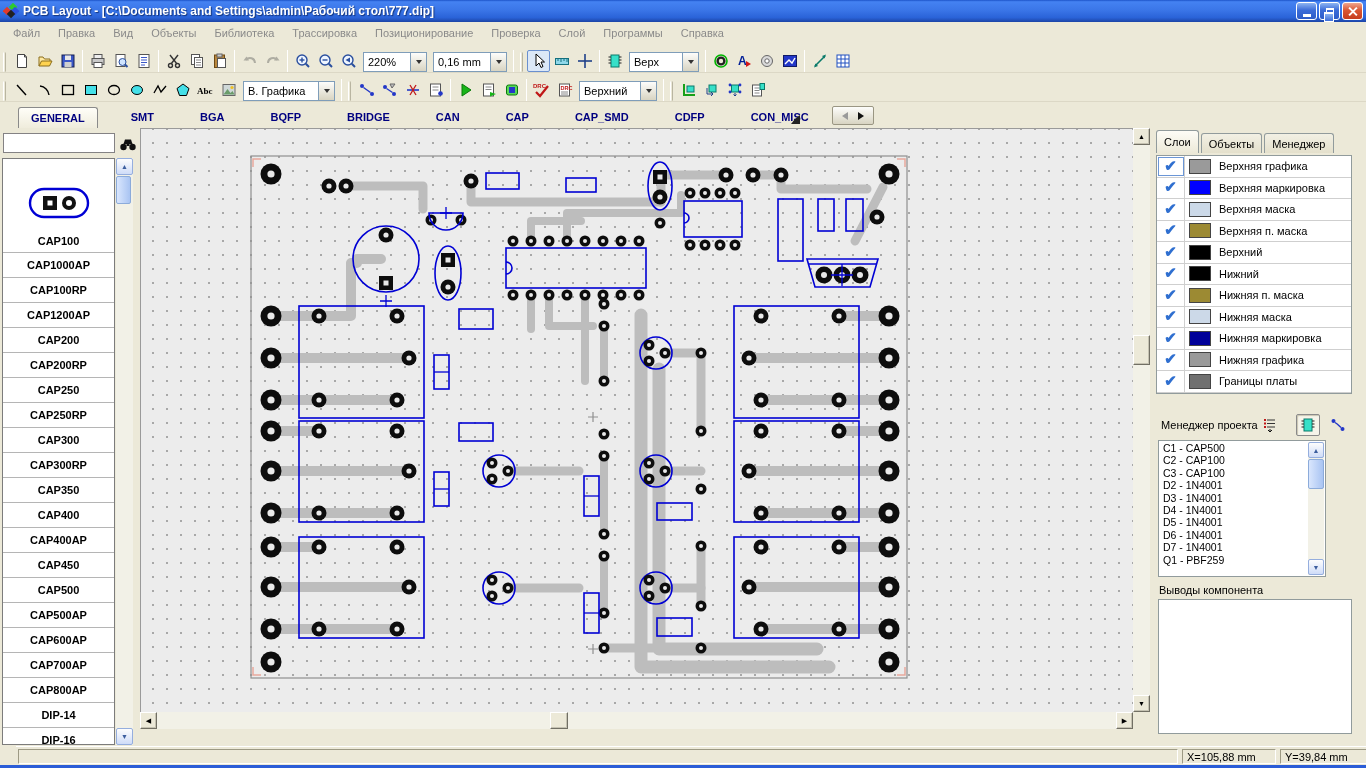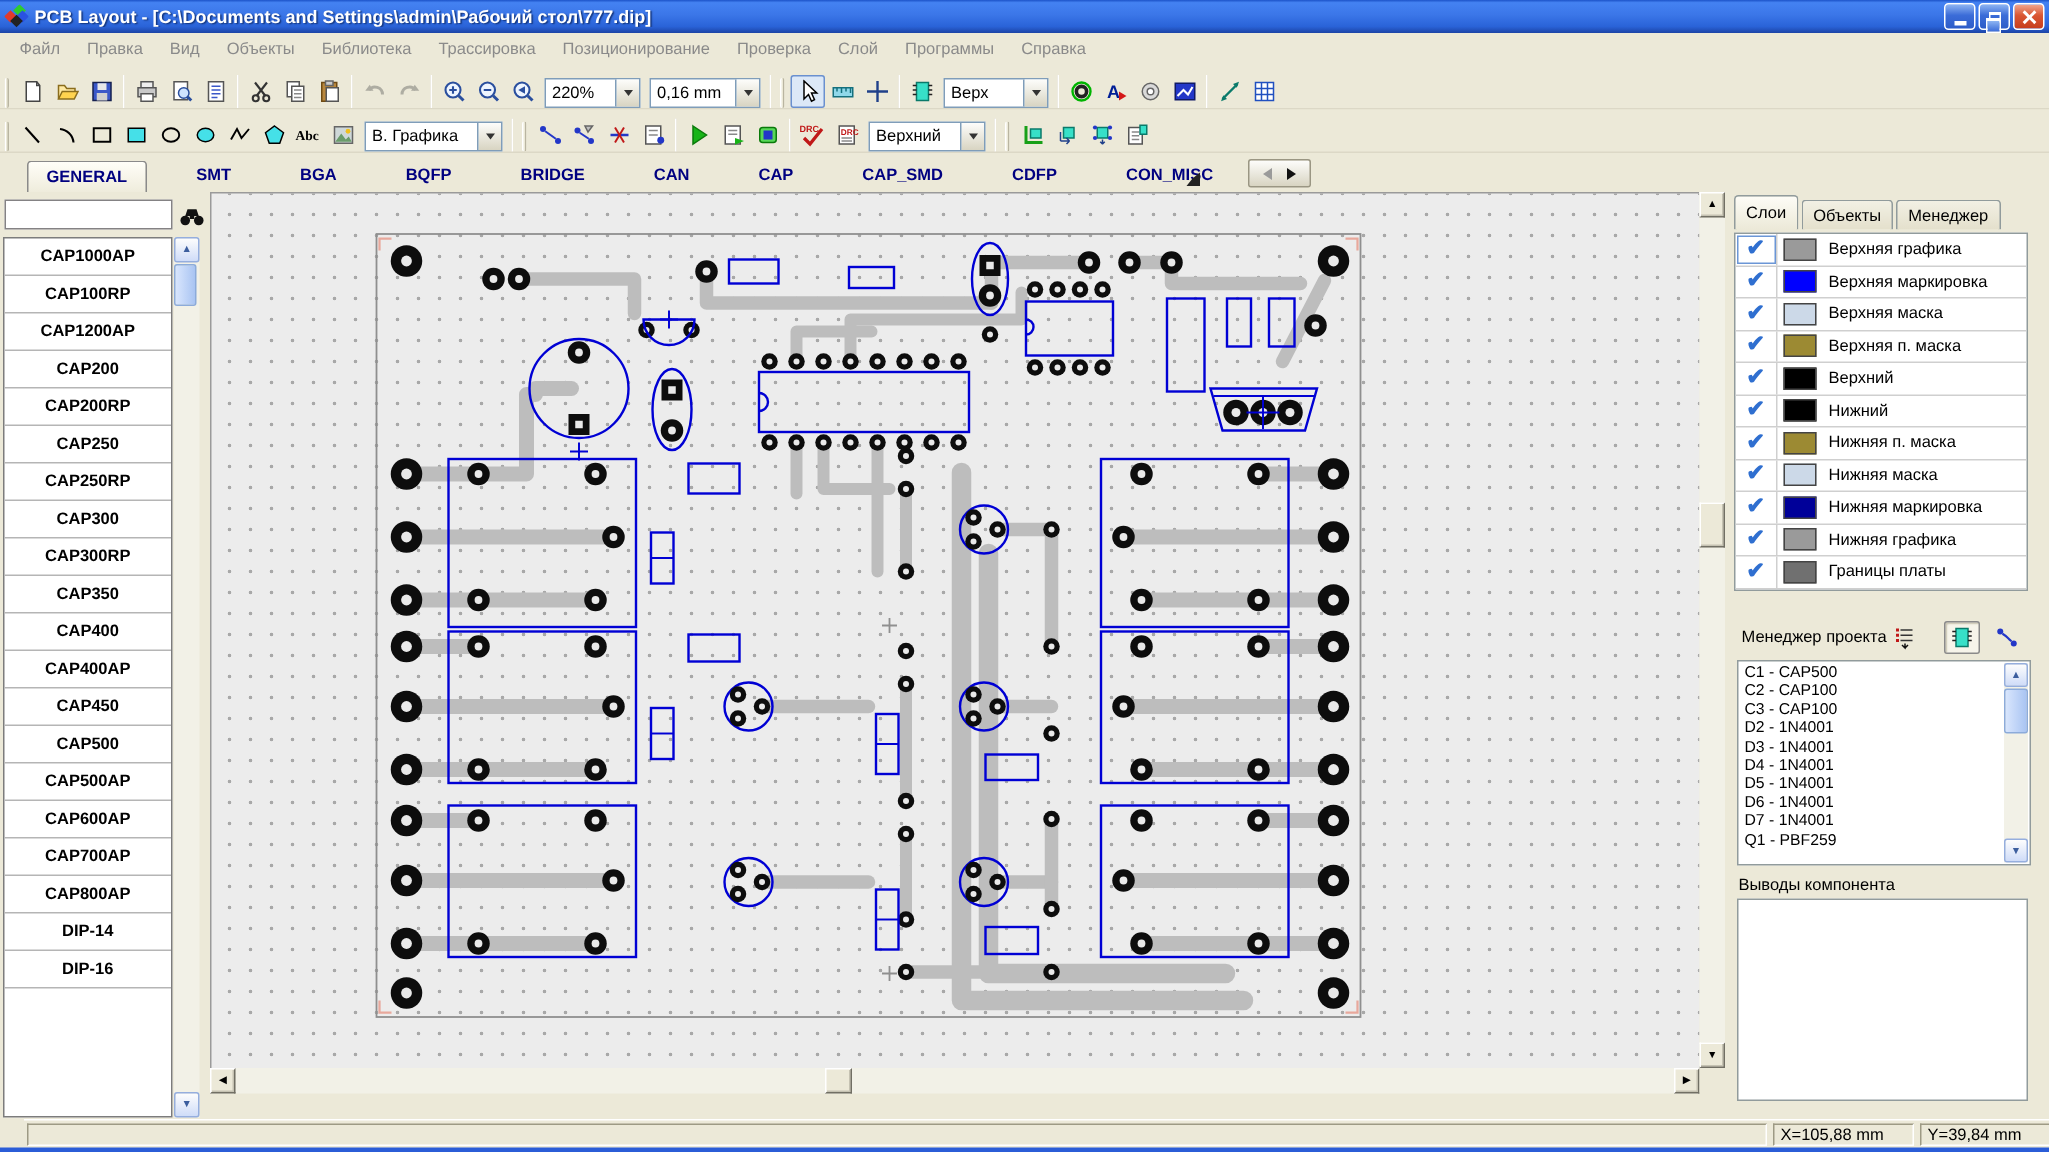--- a/index.html
+++ b/index.html
@@ -102,21 +102,21 @@
   .layer-row{height:21.5px;display:flex;align-items:center;border-bottom:1px solid #cfcfcf}
   .layer-row .chk{width:28px;height:100%;display:flex;align-items:center;justify-content:center;border-right:1px solid #cfcfcf}
   .layer-row .tick{color:#2f6fd0;font-size:15px;font-weight:bold;line-height:1;transform:translatey(-1px)}
   #layers-list > div:nth-of-type(1) .chk{outline:1px solid #6b96d6;outline-offset:-2px}
   .layer-row .swcell{width:30px;display:flex;align-items:center;justify-content:center}
   .layer-row .swatch{width:22px;height:15px;border:1px solid #444;display:block}
   .layer-row .lname{padding-left:4px;white-space:nowrap}
   #pm-title{position:absolute;left:7px;top:291px}
   .pm-btn{position:absolute;top:286px;width:24px;height:22px;display:flex;align-items:center;justify-content:center}
   .pm-btn.pressed{border:1px solid #8a8a8a;background:#f6f4ea;border-radius:2px;box-shadow:inset 1px 1px 1px #c9c5b2}
-  #pm-list{position:absolute;left:4px;top:312px;width:196px;height:137px;background:#fff;border:1px solid #919b9c;overflow:hidden}
+  #pm-list{position:absolute;left:4px;top:312px;width:168px;height:137px;background:#fff;border:1px solid #919b9c;overflow:hidden}
   .pm-rows{position:absolute;left:1px;top:1px;right:17px;bottom:1px;overflow:hidden}
   .pm-row{height:12.4px;line-height:12.4px;padding-left:3px;font-size:10.5px;white-space:nowrap}
   #pm-sb{position:absolute;right:1px;top:1px;width:16px;height:133px}
   #pins-title{position:absolute;left:5px;top:456px}
   #pins-box{position:absolute;left:4px;top:471px;width:194px;height:135px;background:#fff;border:1px solid #919b9c}
 
   
   #statusbar{left:16px;top:746px;width:1366px;height:19px;background:#ece9d8;border-top:1px solid #fff}
   .st-cell{position:absolute;top:2px;height:15px;line-height:14px;padding:0 4px;border:1px solid;border-color:#9d9a84 #fff #fff #9d9a84;white-space:nowrap}
   #bluestrip{left:0;top:765px;width:1366px;height:3px;background:#2b5dd7}
@@ -560,20 +560,30 @@
   <input id="search-input" class="abs" value="" style="">
   <span id="search-btn" class="abs">
     <svg width="18" height="14">
         <circle cx="4.5" cy="10" r="3.2" fill="#111"></circle>
         <circle cx="13.5" cy="10" r="3.2" fill="#111"></circle>
         <path d="M4.5,7 L6,2.5 h6 L13.5,7 Z" fill="#111"></path>
         <rect x="7.5" y="6" width="3" height="3" fill="#111"></rect>
       </svg>
   </span>
   <div id="comp-list" class="abs">
+    <div class="comp-featured">
+      <svg width="70" height="36" viewBox="0 0 70 36">
+        <rect x="6" y="4" width="58" height="28" rx="14" fill="none" stroke="#0000d4" stroke-width="2.4"></rect>
+        <rect x="19" y="11" width="14" height="14" fill="#111"></rect>
+          <rect x="23.5" y="15.5" width="5" height="5" fill="#fff"></rect>
+        <circle cx="45" cy="18" r="7" fill="#111"></circle>
+          <circle cx="45" cy="18" r="3" fill="#fff"></circle>
+      </svg>
+      <span style="font-weight:bold">CAP100</span>
+    </div>
     <div>
 
     <div class="comp-row">CAP1000AP</div>
         <div class="comp-row">CAP100RP</div>
         <div class="comp-row">CAP1200AP</div>
         <div class="comp-row">CAP200</div>
         <div class="comp-row">CAP200RP</div>
         <div class="comp-row">CAP250</div>
         <div class="comp-row">CAP250RP</div>
         <div class="comp-row">CAP300</div>

